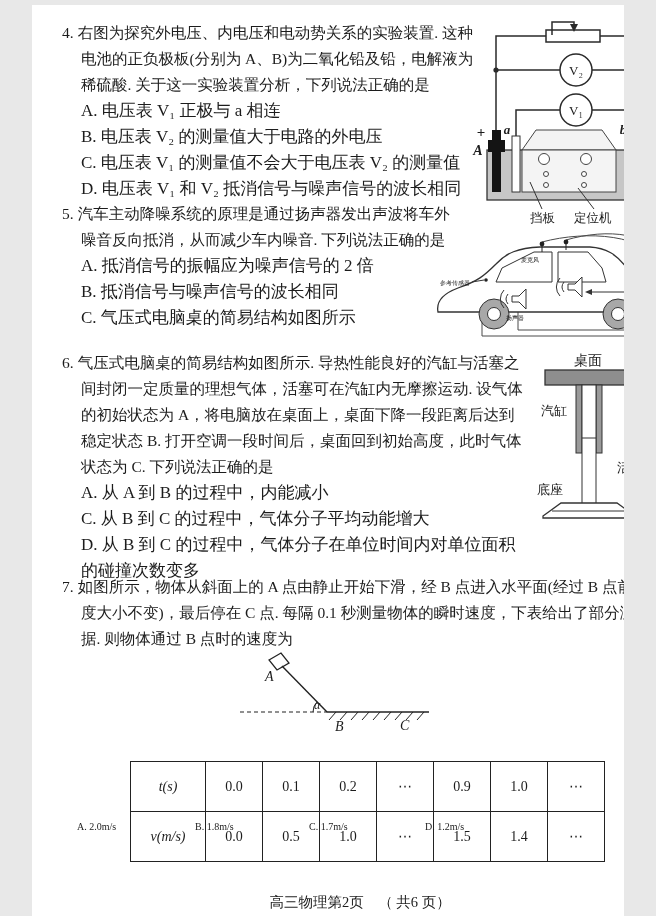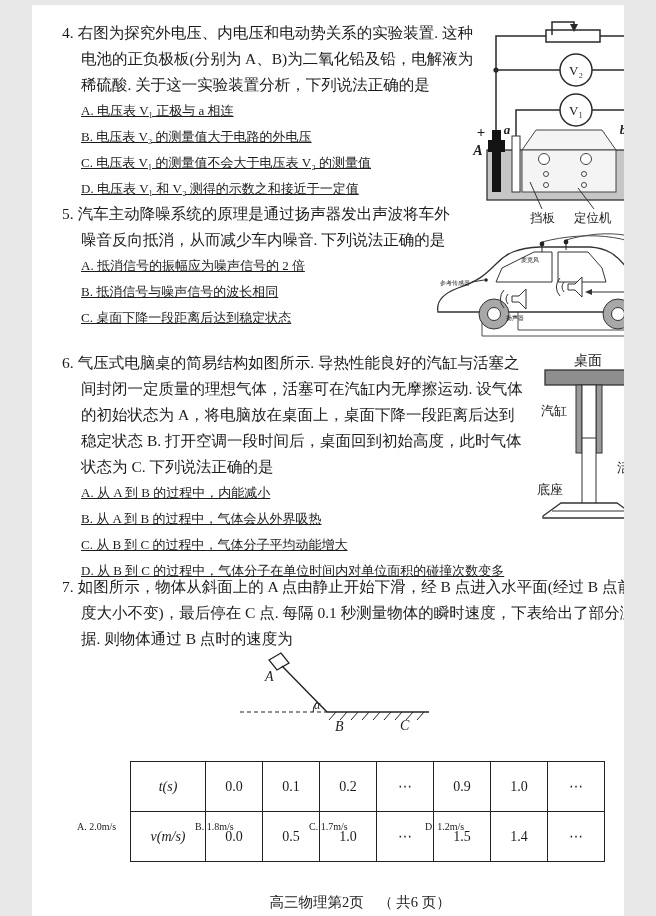--- a/index.html
+++ b/index.html
@@ -9,21 +9,21 @@
     background:#ffffff; color:#1c1c1c; overflow:hidden;
     font-family:"Liberation Serif","DejaVu Serif",serif;
   }
   .q { position:absolute; left:30px; }
   #q4 { top:15px;  width:412px; }
   #q5 { top:196px; width:398px; }
   #q6 { top:345px; width:466px; }
   #q7 { top:569px; width:608px; }
   .stem { margin:0; font-size:15.5px; line-height:26px; padding-left:19px; text-indent:-19px; }
   .stem .qnum { padding-right:4px; }
-  .opt  { margin:0 0 0 19px; font-size:13px; line-height:26px;text-decoration:underline; }
+  .opt  { margin:0 0 0 19px; font-size:17px; line-height:26px; }
   .fig  { position:absolute; margin:0; }
   #fig-circuit { left:438px; top:13px; }
   #fig-car     { left:390px; top:221px; }
   #fig-desk    { left:489px; top:346px; }
   #fig-incline { left:190px; top:645px; }
   svg text { font-family:"Liberation Serif","DejaVu Serif",serif; fill:#1c1c1c; }
   .vtable { position:absolute; left:98px; top:756px; border-collapse:collapse; font-size:14px; }
   .vtable td { border:1.3px solid #222; text-align:center; height:25px; padding:16px 2px; }
   .vtable td.th  { width:75px; font-style:italic; }
   .vtable td.val { width:57px; }
@@ -36,21 +36,21 @@
 </head>
 <body>
 
 <div class="page">
 
   <section class="q" id="q4">
     <p class="stem"><span class="qnum">4.</span><span>右图为探究外电压、内电压和电动势关系的实验装置. 这种电池的正负极板(分别为 A、B)为二氧化铅及铅，电解液为稀硫酸. 关于这一实验装置分析，下列说法正确的是</span></p>
     <p class="opt">A. 电压表 V₁ 正极与 a 相连</p>
     <p class="opt">B. 电压表 V₂ 的测量值大于电路的外电压</p>
     <p class="opt">C. 电压表 V₁ 的测量值不会大于电压表 V₂ 的测量值</p>
-    <p class="opt">D. 电压表 V₁ 和 V₂ 测得的示数之和接近于一定值</p>
+    <p class="opt">D. 电压表 V₁ 和 V₂ 抵消信号与噪声信号的波长相同</p>
   </section>
 
   <figure class="fig" id="fig-circuit">
     <svg width="212" height="206" viewBox="0 0 212 206">
       <g stroke="#2a2a2a" stroke-width="1.5" fill="none">
         <path d="M26,112 V18 H76"></path>
         <rect x="76" y="12" width="54" height="12" fill="#fff"></rect>
         <path d="M130,18 H184 V112"></path>
         <path d="M82,17 V4 H104 V7"></path>
         <path d="M26,52 H90 M122,52 H184"></path>
@@ -89,21 +89,21 @@
       <text x="201" y="137" font-size="14" font-style="italic" font-weight="bold" text-anchor="middle">B</text>
       <text x="60" y="204" font-size="12.5">挡板</text>
       <text x="104" y="204" font-size="12.5">定位机</text>
     </svg>
   </figure>
 
   <section class="q" id="q5">
     <p class="stem"><span class="qnum">5.</span><span>汽车主动降噪系统的原理是通过扬声器发出声波将车外噪音反向抵消，从而减少车内噪音. 下列说法正确的是</span></p>
     <p class="opt">A. 抵消信号的振幅应为噪声信号的 2 倍</p>
     <p class="opt">B. 抵消信号与噪声信号的波长相同</p>
-    <p class="opt">C. 桌面下降一段距离后达到稳定状态</p>
+    <p class="opt">C. 气压式电脑桌的简易结构如图所示</p>
   </section>
 
   <figure class="fig" id="fig-car">
     <svg width="266" height="118" viewBox="0 0 266 118">
       <g stroke="#4a4a4a" stroke-width="1" fill="none">
         <path d="M60,68 V110 H248 V44"></path>
         <path d="M96,86 V104 H236 V84"></path>
         <path d="M120,16 C165,4 225,8 240,40"></path>
         <path d="M144,14 C185,2 232,6 244,38"></path>
       </g>
@@ -130,21 +130,20 @@
       <path d="M50,56 L62,54" stroke="#333"></path>
       <text x="18" y="59" font-size="6">参考传感器</text>
       <text x="99" y="36" font-size="6">麦克风</text>
       <text x="84" y="94" font-size="6">扬声器</text>
     </svg>
   </figure>
 
   <section class="q" id="q6">
     <p class="stem"><span class="qnum">6.</span><span>气压式电脑桌的简易结构如图所示. 导热性能良好的汽缸与活塞之间封闭一定质量的理想气体，活塞可在汽缸内无摩擦运动. 设气体的初始状态为 A，将电脑放在桌面上，桌面下降一段距离后达到稳定状态 B. 打开空调一段时间后，桌面回到初始高度，此时气体状态为 C. 下列说法正确的是</span></p>
     <p class="opt">A. 从 A 到 B 的过程中，内能减小</p>
-    <p class="opt">B. 从 A 到 B 的过程中，气体会从外界吸热</p>
     <p class="opt">C. 从 B 到 C 的过程中，气体分子平均动能增大</p>
     <p class="opt">D. 从 B 到 C 的过程中，气体分子在单位时间内对单位面积的碰撞次数变多</p>
   </section>
 
   <figure class="fig" id="fig-desk">
     <svg width="166" height="170" viewBox="0 0 166 170">
       <text x="53" y="14" font-size="14">桌面</text>
       <rect x="24" y="19" width="123" height="15" fill="#8e8e8e" stroke="#333" stroke-width="1.3"></rect>
       <rect x="55" y="34" width="6" height="68" fill="#9a9a9a" stroke="#333"></rect>
       <rect x="75" y="34" width="6" height="68" fill="#9a9a9a" stroke="#333"></rect>

